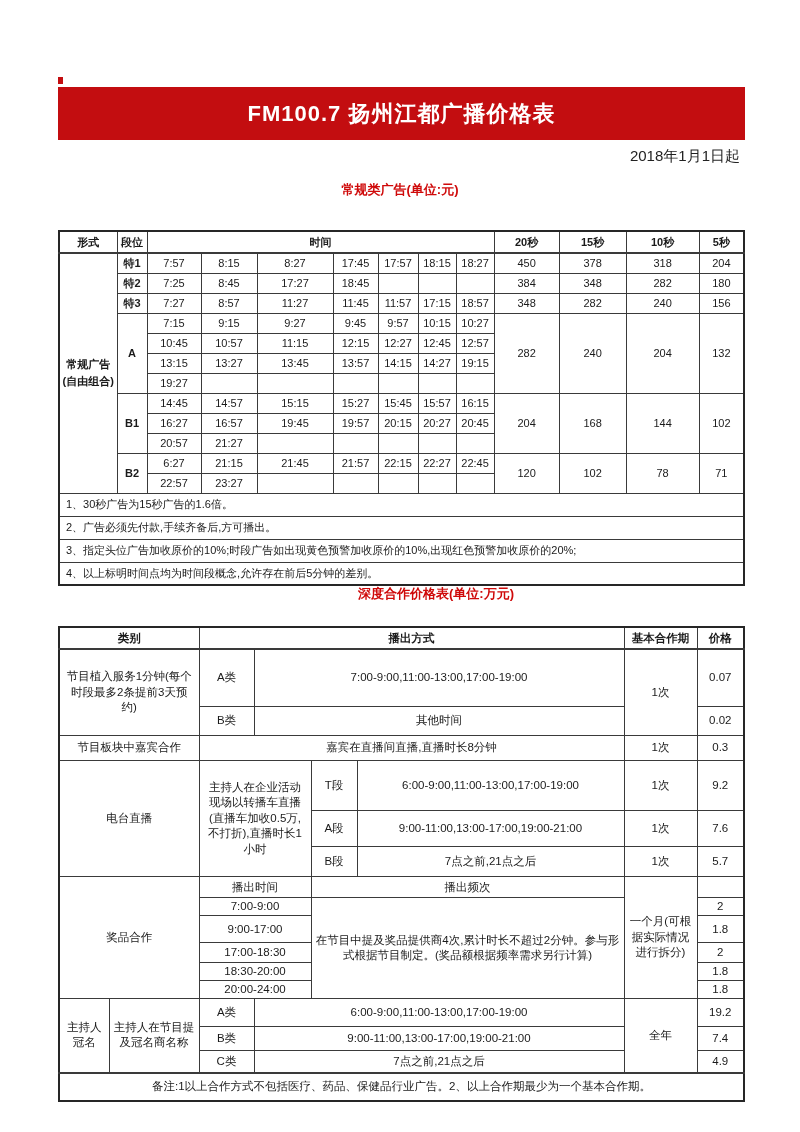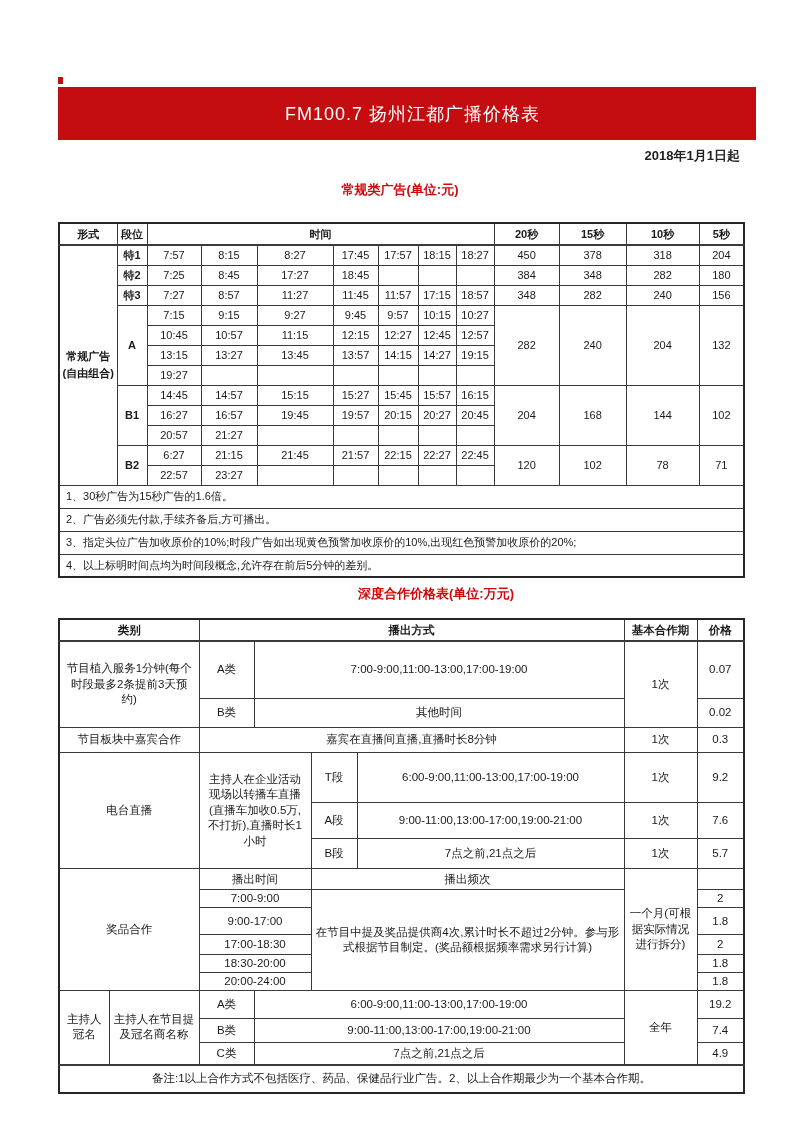--- a/index.html
+++ b/index.html
@@ -4,34 +4,35 @@
 <style>
   html,body{margin:0;padding:0;background:#ffffff;}
   .doc{
     position:relative;width:800px;height:1132px;background:#fff;
     font-family:"Liberation Sans","DejaVu Sans",sans-serif;color:#1a1a1a;
     overflow:hidden;
   }
   .red-mark{position:absolute;left:58px;top:77px;width:5px;height:7px;background:#c30d10;}
   .banner{
     position:absolute;left:58px;top:87px;width:687px;height:53px;background:#c30d10;
-    color:#fff;font-size:18px;font-weight:normal;letter-spacing:1px;
-    display:flex;align-items:center;justify-content:center;padding-left:11px;
-  }
-  .date-line{position:absolute;top:147px;right:60px;font-size:13px;font-weight:bold;color:#222;}
+    color:#fff;font-size:22px;font-weight:bold;letter-spacing:1px;
+    display:flex;align-items:center;justify-content:center;
+  }
+  .date-line{position:absolute;top:147px;right:60px;font-size:15px;font-weight:normal;color:#222;}
   .section-title{
     position:absolute;left:0;width:800px;text-align:center;
     color:#cf0a0a;font-size:13px;font-weight:bold;
   }
   #title-regular{top:181px;}
   #title-deep{top:585px;padding-left:36px;}
   table{
     border-collapse:collapse;table-layout:fixed;
     position:absolute;left:58px;width:687px;
     font-size:11px;
+    margin-top:8px;
   }
   #table-regular{top:222px;}
   #table-deep{top:618px;font-size:11.5px;}
   td{
     border:1px solid #3a3a3a;text-align:center;vertical-align:middle;
     padding:0 2px;line-height:1.3;overflow:hidden;word-break:break-all;
   }
   table{border:2px solid #262626;}
   .hdr{font-weight:bold;}
   .hrow td{border-bottom-width:2px;}

